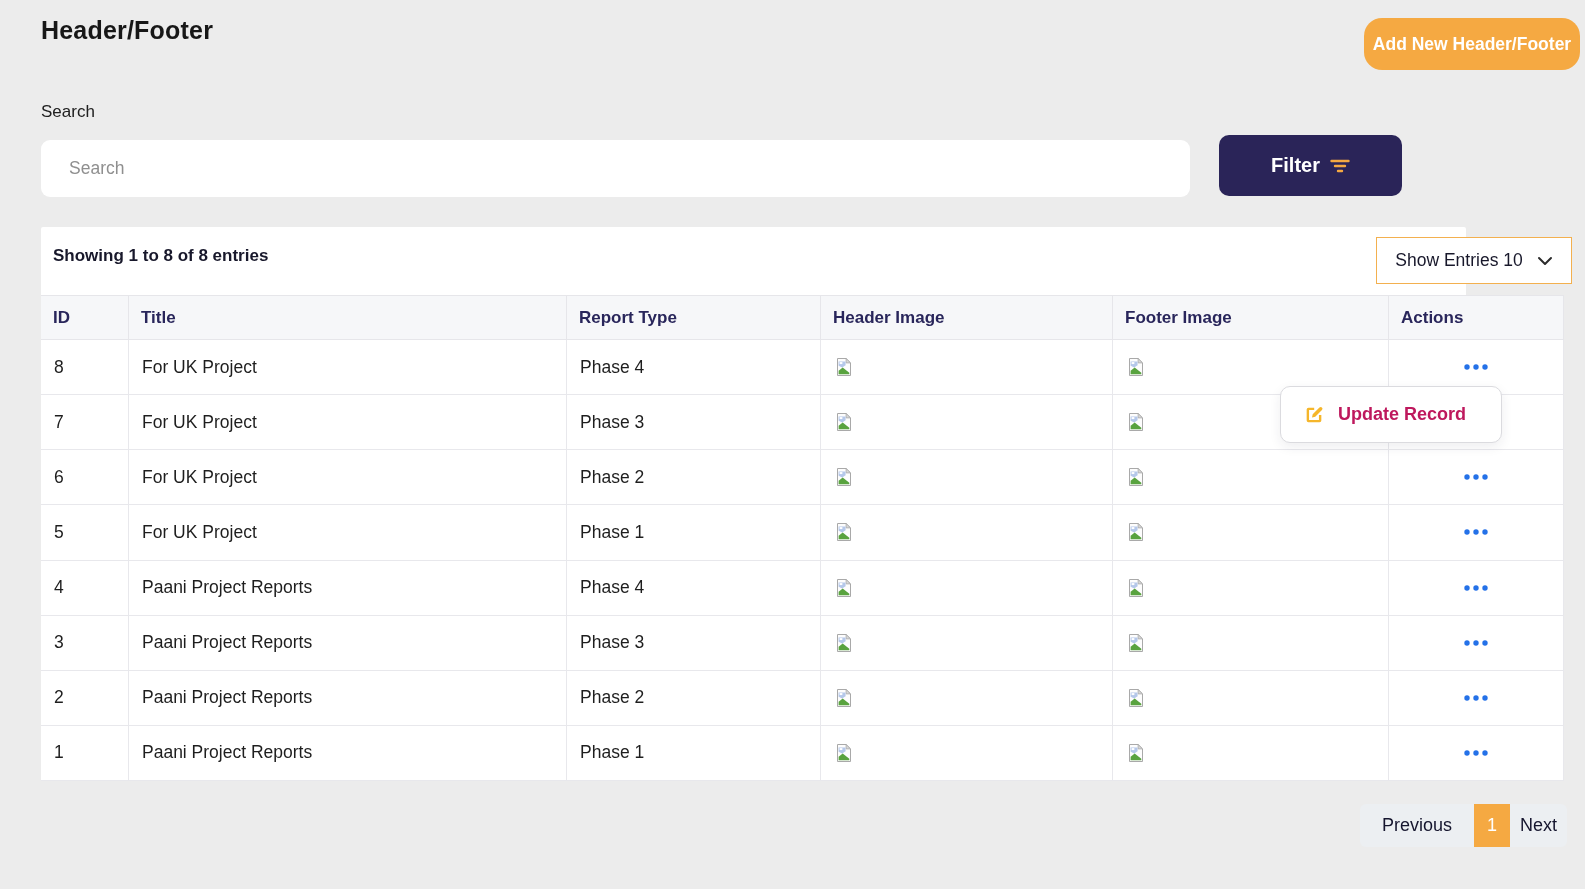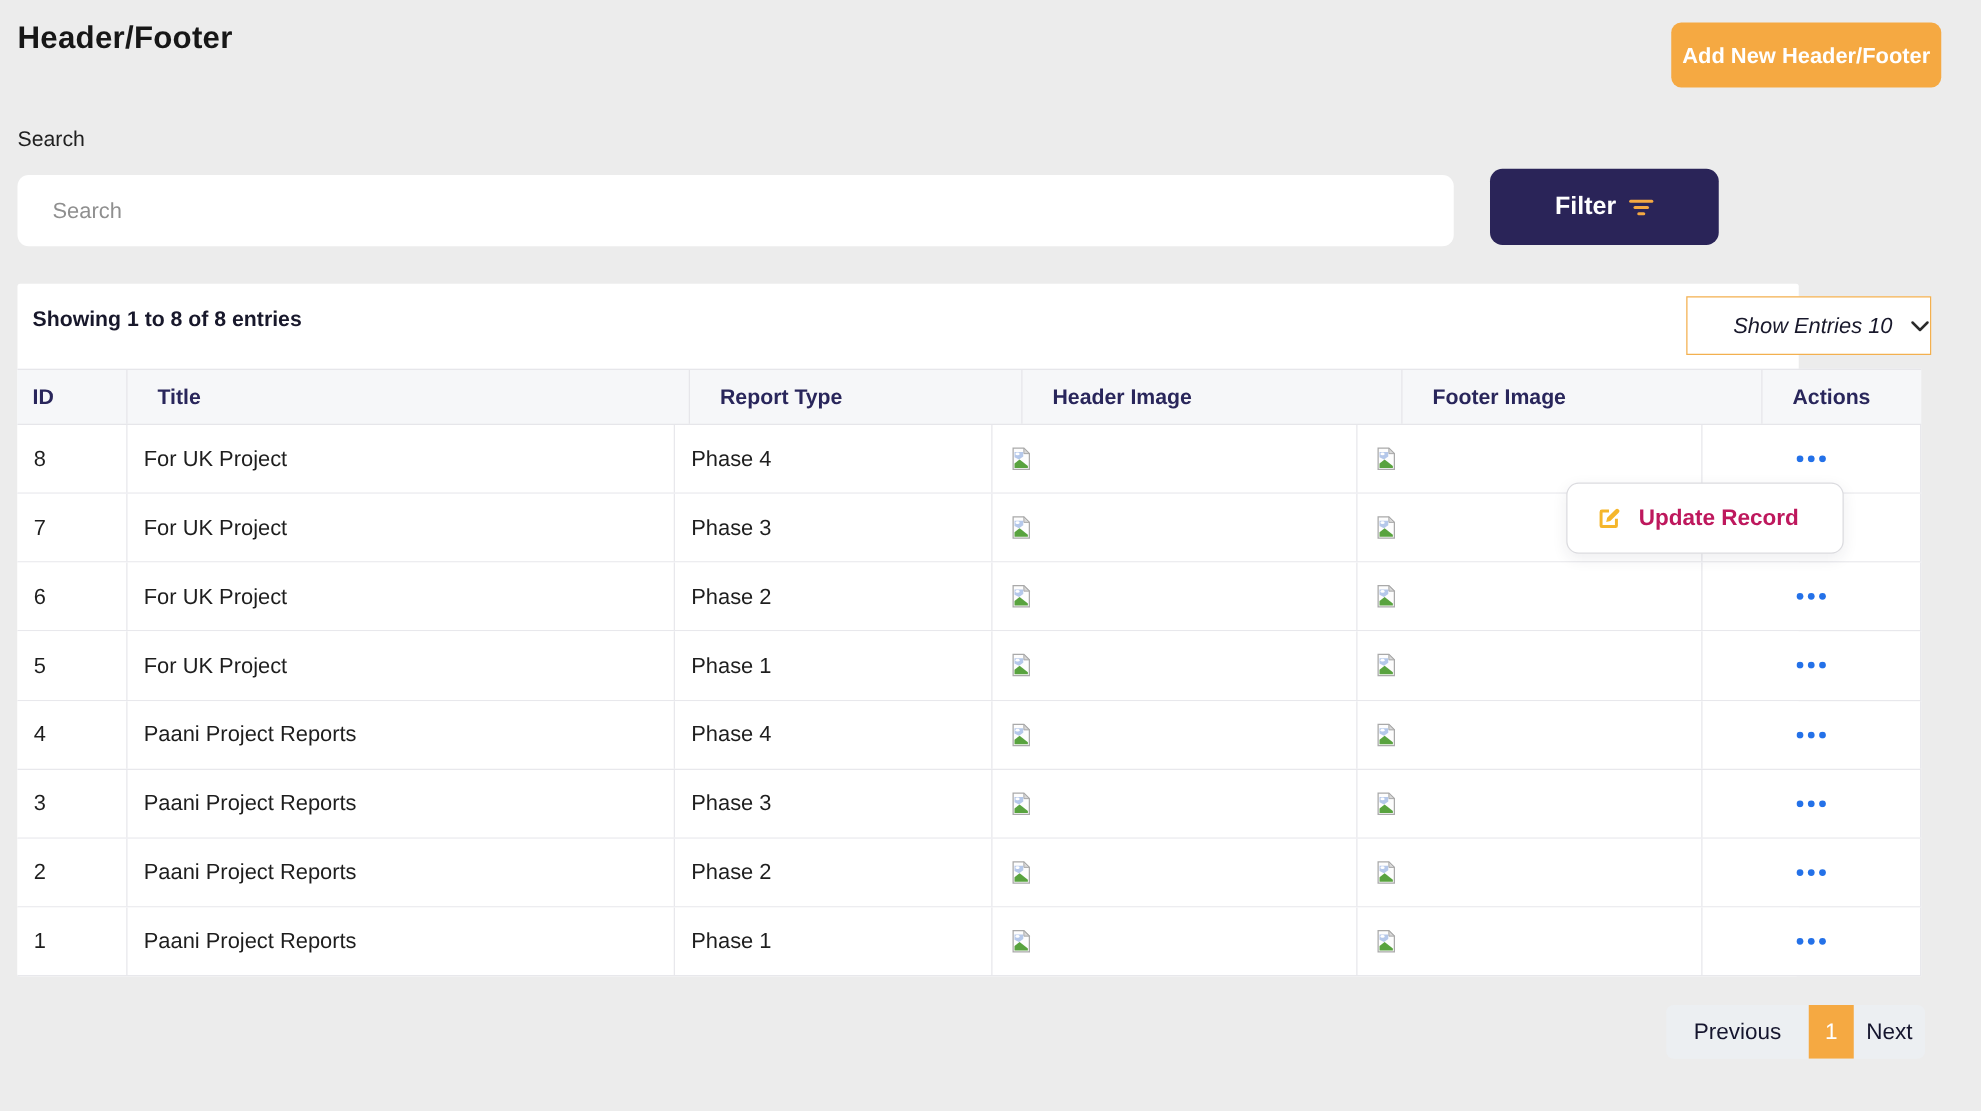--- a/index.html
+++ b/index.html
@@ -2,30 +2,30 @@
 <html><head>
 <meta charset="utf-8">
 <style>
   * { margin:0; padding:0; box-sizing:border-box; }
   html,body { width:1585px; height:889px; }
   body {
     font-family:"Liberation Sans","DejaVu Sans",sans-serif;
     background:#ECECEC; position:relative; overflow:hidden;
     color:#1E1E1E;
   }
-  .abs { position:absolute; }
+  .abs { position:absolute;margin-left:27px; }
 
   
   .page-title {
     left:14px; top:16px; font-size:25px; font-weight:700; color:#171717;
     letter-spacing:.2px;
   }
   .add-btn {
     left:1337px; top:18px; width:216px; height:52px;
-    background:#F5A942; border:none; border-radius:8px;
+    background:#F5A942; border:none; border-radius:18px;
     color:#FFFFFF; font-size:17.5px; font-weight:700;
     font-family:inherit; cursor:pointer;
     display:flex; align-items:center; justify-content:center;
   }
 
   
   .search-label { left:14px; top:102px; font-size:17px; font-weight:500; color:#202020; }
   .search-input {
     left:14px; top:140px; width:1149px; height:57px;
     background:#FFFFFF; border:none; border-radius:9px;
@@ -46,31 +46,31 @@
     background:#FFFFFF; border-radius:2px;
   }
   .showing-text {
     position:absolute; left:12px; top:19px;
     font-size:17px; font-weight:700; color:#18182B;
   }
   .entries-btn {
     position:absolute; left:1335px; top:10px; width:196px; height:47px;
     background:#FFFFFF; border:1.5px solid #F3B04F; border-radius:0;
     font-size:17.5px; font-family:inherit; color:#18182B; cursor:pointer;
-    display:flex; align-items:center; justify-content:flex-end; gap:14px;font-style:italic;
+    display:flex; align-items:center; justify-content:center; gap:14px;
   }
 
   .table { position:absolute; left:0; top:68px; width:1523px; }
   .thead, .trow {
     display:grid;
     grid-template-columns:88px 438px 254px 292px 276px 175px;
   }
   .thead {
     height:45px; background:#F6F7F9;
-    border-top:1px solid #E6E6EA; border-bottom:1px solid #E6E6EA;gap:12px;
+    border-top:1px solid #E6E6EA; border-bottom:1px solid #E6E6EA;
   }
   .th {
     display:flex; align-items:center; padding-left:12px;
     font-size:17px; font-weight:700; color:#29265B;
     border-right:1px solid #E6E6EA;
   }
   .trow { height:55.125px; border-bottom:1px solid #E8E8EC; background:#FFFFFF; }
   .td {
     display:flex; align-items:center; padding-left:13px;
     font-size:17.5px; color:#1E1E1E;

